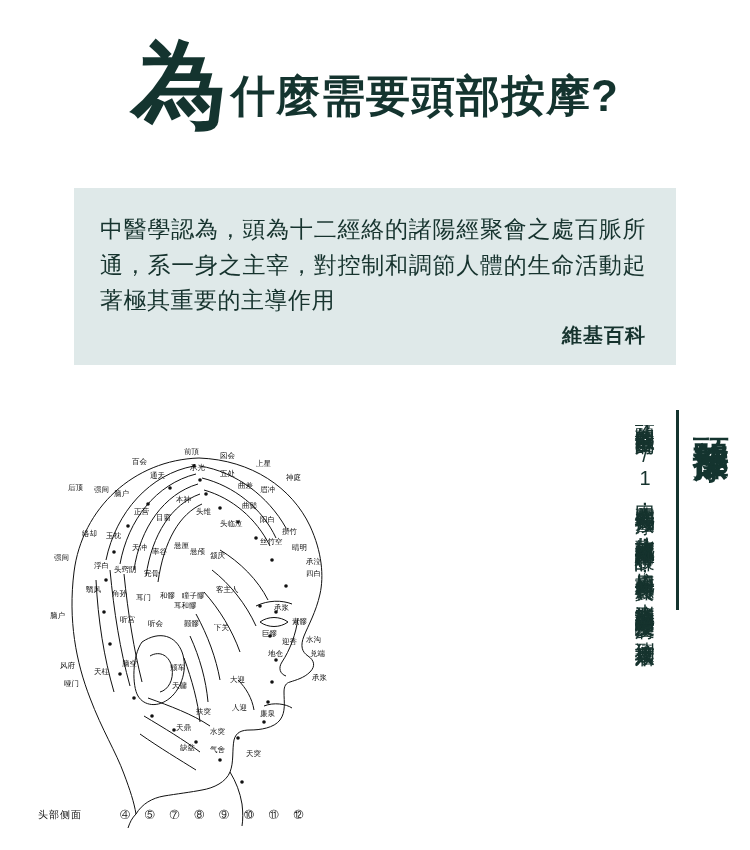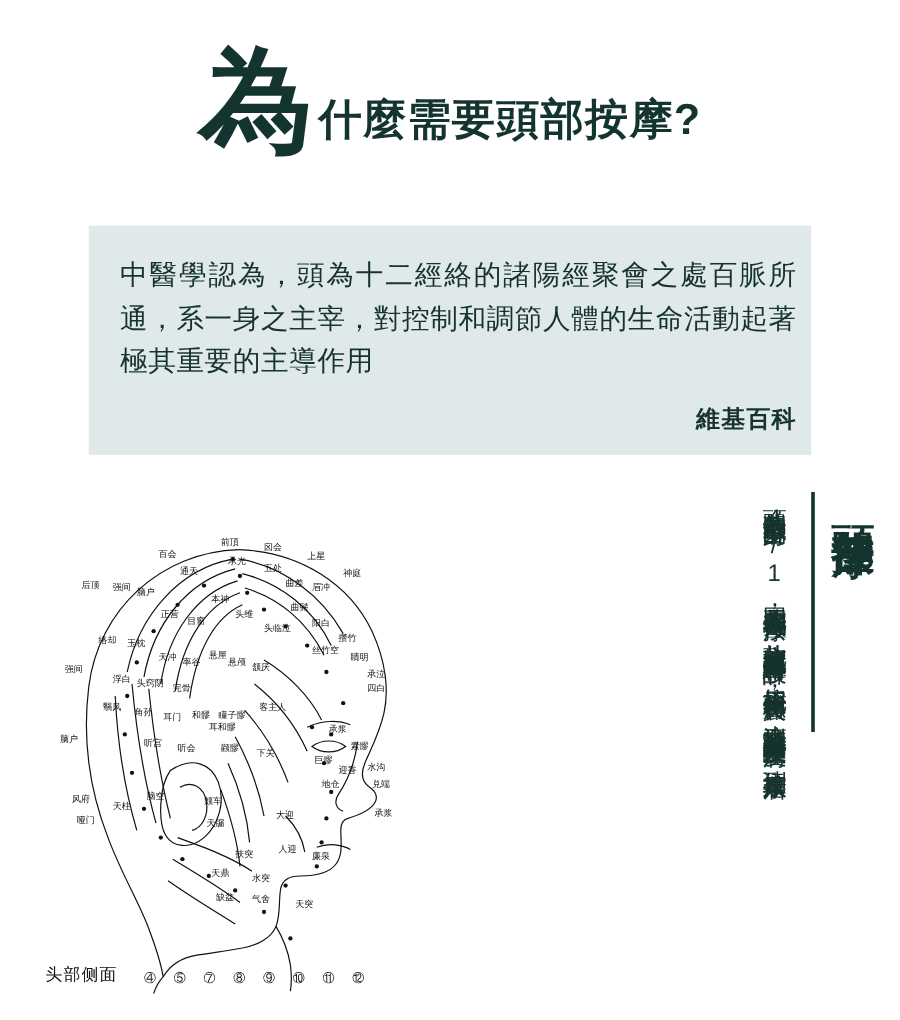--- a/index.html
+++ b/index.html
@@ -28,47 +28,47 @@
   }
   .heading .big {
     font-size: 96px;
     font-weight: bold;
     line-height: 0.85;
     color: #14342f;
     letter-spacing: -2px;
     margin-right: 6px;
   }
   .heading .rest {
-    font-size: 36px;
+    font-size: 44px;
     font-weight: bold;
     line-height: 1;
     color: #14342f;
     padding-bottom: 8px;
     letter-spacing: 1px;
   }
 
   
   .quote-box {
     position: absolute;
     left: 74px;
     top: 188px;
     width: 602px;
     background: #dfe9e9;
-    padding: 24px 12px 16px 26px;
+    padding: 24px 30px 16px 26px;
     box-sizing: border-box;
   }
   .quote-text {
     font-size: 23px;
     line-height: 1.55;
     color: #16332e;
     letter-spacing: 0.5px;
     text-align: justify;
   }
   .quote-source {
-    margin-top: 17px;
+    margin-top: 3px;
     text-align: right;
     font-size: 20px;
     font-weight: bold;
     color: #16332e;
     letter-spacing: 1px;
   }
 
   
   .lower {
     position: absolute;
@@ -123,21 +123,21 @@
     width: 368px;
     height: 400px;
   }
   .diagram svg {
     display: block;
   }
   .diagram-caption {
     position: absolute;
     left: 14px;
     bottom: 8px;
-    font-size: 14px;
+    font-size: 10px;
     color: #111;
     letter-spacing: 1px;
   }
   .dot-row {
     position: absolute;
     left: 96px;
     bottom: 8px;
     font-size: 10px;
     color: #111;
     letter-spacing: 6px;

